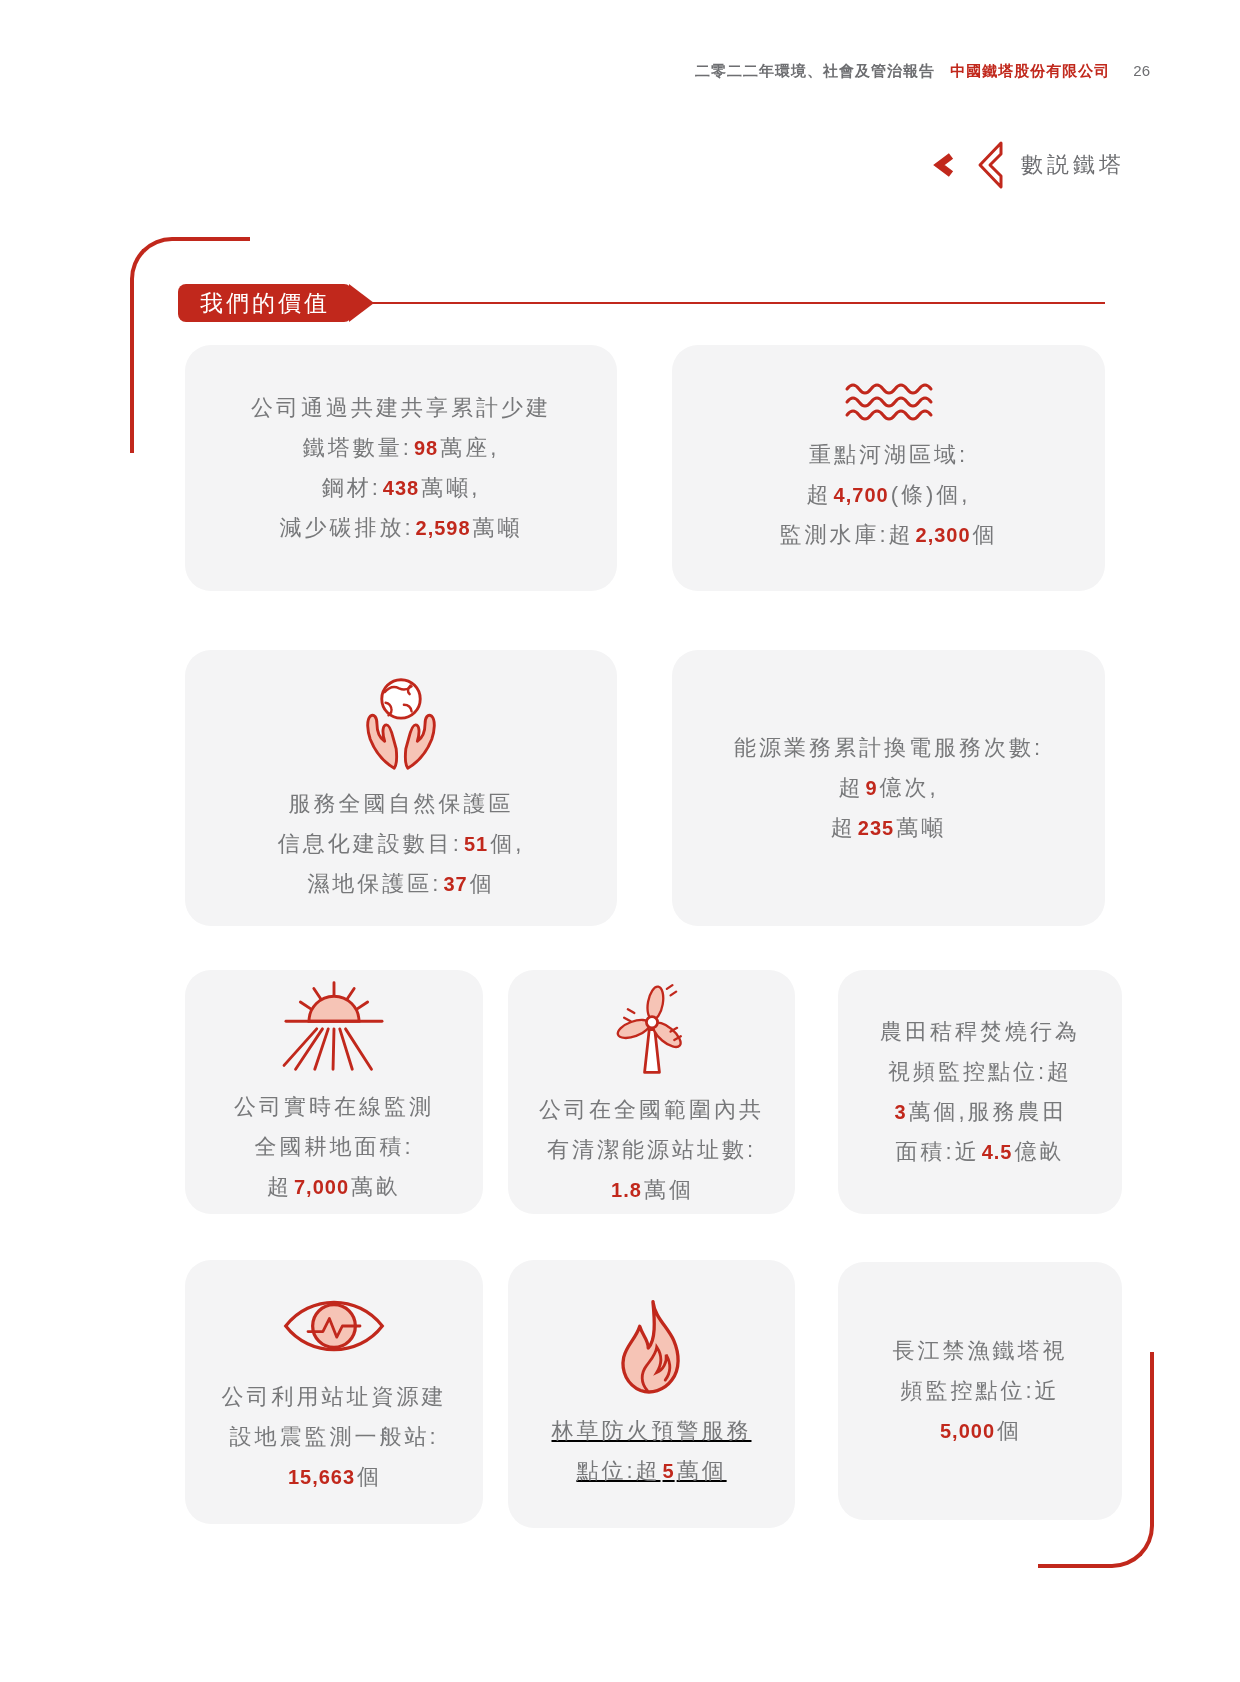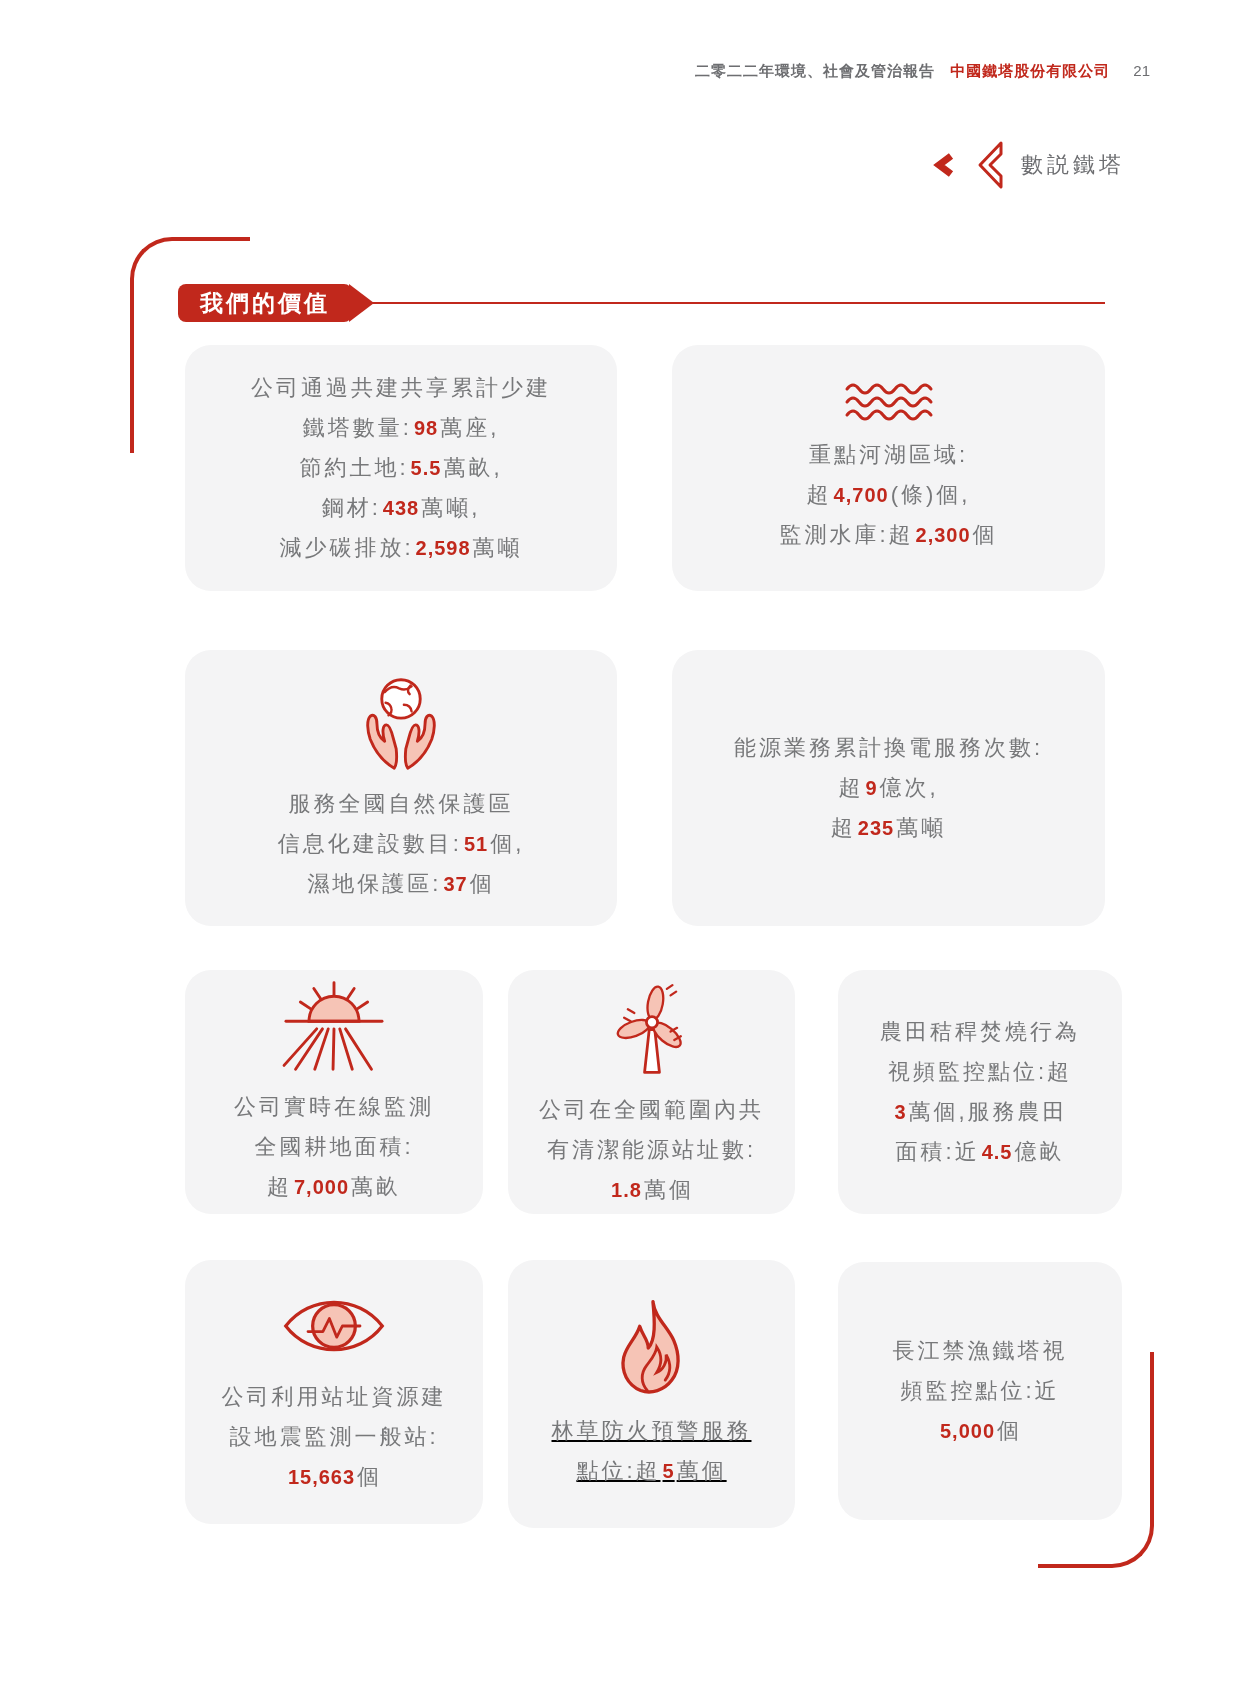--- a/index.html
+++ b/index.html
@@ -20,21 +20,21 @@
   .corner-tl{position:absolute;left:130px;top:237px;width:116px;height:212px;
              border-left:4px solid #c1281c;border-top:4px solid #c1281c;
              border-top-left-radius:42px;}
   .corner-br{position:absolute;left:1038px;top:1352px;width:112px;height:212px;
              border-right:4px solid #c1281c;border-bottom:4px solid #c1281c;
              border-bottom-right-radius:42px;}
 
   
   .banner{position:absolute;left:178px;top:284px;width:174px;height:38px;background:#c1281c;
           border-radius:8px;display:flex;align-items:center;justify-content:center;
-          color:#fff;font-size:23px;font-weight:bold;letter-spacing:3px;z-index:2;}
+          color:#fff;font-size:23px;font-weight:normal;letter-spacing:3px;z-index:2;}
   .banner:after{content:"";position:absolute;left:171px;top:0;width:0;height:0;
           border-top:19px solid transparent;border-bottom:19px solid transparent;
           border-left:25px solid #c1281c;}
   .banner-line{position:absolute;left:372px;top:302px;width:733px;height:2px;background:#c1281c;}
 
   
   .card{position:absolute;background:#f4f4f5;border-radius:26px;
         display:flex;flex-direction:column;align-items:center;justify-content:center;}
   .card svg{margin-bottom:12px;flex:none;}
   .card-text{font-size:22px;color:#77787a;text-align:center;line-height:40px;letter-spacing:3px;}
@@ -52,21 +52,21 @@
   .c9{left:838px;top:1262px;width:284px;height:258px;}
 </style>
 </head>
 <body>
 
 <div class="page">
 
   <div class="hdr">
     <span>二零二二年環境、社會及管治報告</span>
     <span class="co">中國鐵塔股份有限公司</span>
-    <span class="pg">21</span>
+    <span class="pg">26</span>
   </div>
 
   <div class="tag">
     <svg width="22" height="24" viewBox="0 0 22 24">
       <polyline points="18,3 6,12 18,21" fill="none" stroke="#c1281c" stroke-width="7"></polyline>
     </svg>
     <svg width="32" height="50" viewBox="0 0 32 50">
       <path d="M29 3 L8 25 L29 47 L29 36 L18 25 L29 14 Z" fill="#fff" stroke="#c1281c" stroke-width="3" stroke-linejoin="round"></path>
     </svg>
     <span class="label">數説鐵塔</span>
@@ -77,21 +77,20 @@
 
   <div class="banner">
     <span>我們的價值</span>
   </div>
   <div class="banner-line"></div>
 
   <div class="card c0">
     <div class="card-text">
         <div class="tline"><span>公司通過共建共享累計少建</span></div>
         <div class="tline"><span>鐵塔數量:</span><span class="num">98</span><span>萬座,</span></div>
-        <div class="tline"><span>節約土地:</span><span class="num">5.5</span><span>萬畝,</span></div>
         <div class="tline"><span>鋼材:</span><span class="num">438</span><span>萬噸,</span></div>
         <div class="tline"><span>減少碳排放:</span><span class="num">2,598</span><span>萬噸</span></div>
       </div>
   </div>
 
   <div class="card c1">
     <svg width="92" height="42" viewBox="0 0 92 42">
       <g fill="none" stroke="#c1281c" stroke-width="3" stroke-linecap="round">
         <path d="M4 8 Q10 0 16 8 T28 8 T40 8 T52 8 T64 8 T76 8 T88 8"></path>
         <path d="M4 21 Q10 13 16 21 T28 21 T40 21 T52 21 T64 21 T76 21 T88 21"></path>

